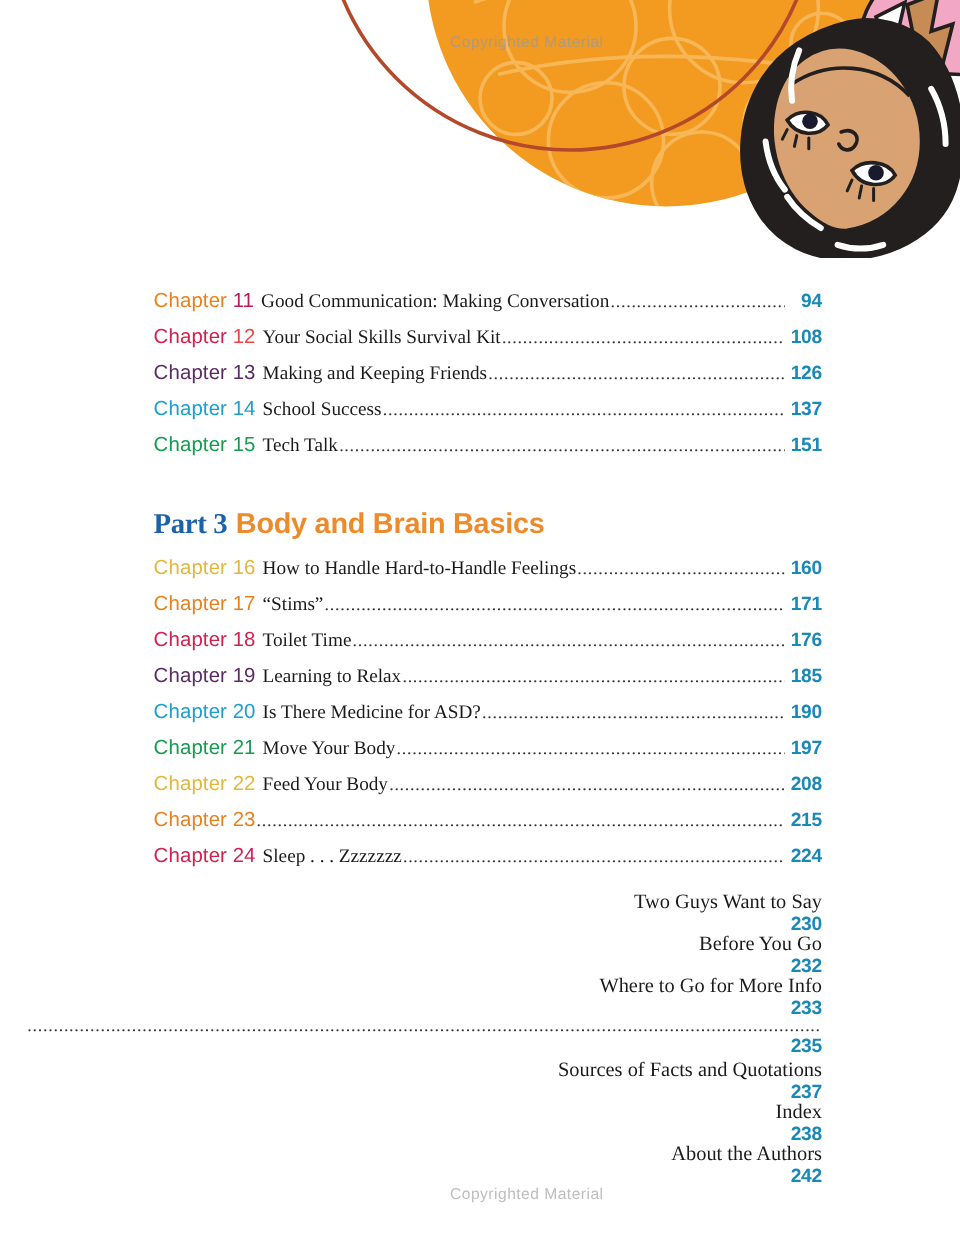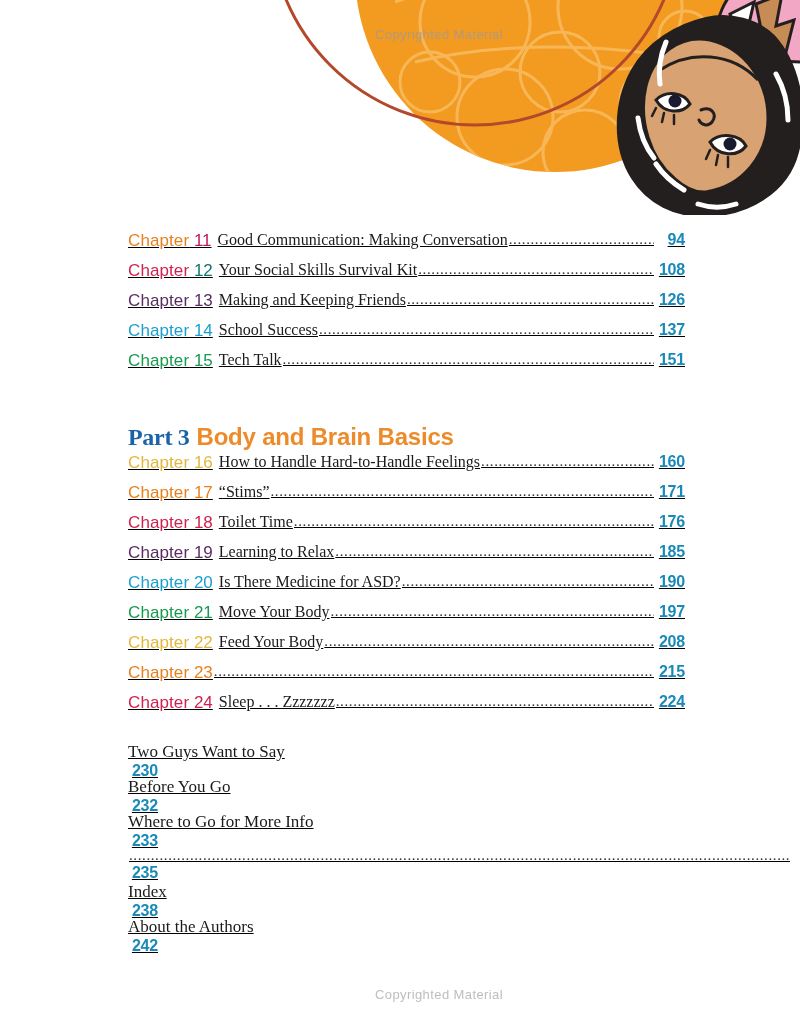--- a/index.html
+++ b/index.html
@@ -81,24 +81,23 @@
 
   
   #toc {
     position: absolute;
     left: 128px;
     top: 231px;
     width: 557px;
   }
   .toc-row {
     display: flex;
-    align-items: flex-start;
+    align-items: flex-end;
     width: 100%;
     height: 30px;
-    text-decoration: underline;
   }
   .chap-label {
     font-family: "Liberation Sans", sans-serif;
     font-size: 17px;
     font-weight: 400;
     white-space: nowrap;
     letter-spacing: 0.1px;
     flex: 0 0 auto;
   }
   .chap-num {
@@ -254,21 +253,21 @@
   <div class="toc-row">
     <span class="chap-label" style="color:#E8801E">Chapter</span>
     <span class="chap-num" style="color:#be185d">&nbsp;11</span>
     <span class="entry-title">Good Communication: Making Conversation</span>
     <span class="leader"></span>
     <span class="page-no">94</span>
   </div>
 
   <div class="toc-row">
     <span class="chap-label" style="color:#D1214F">Chapter</span>
-    <span class="chap-num" style="color:#0f766e">&nbsp;12</span>
+    <span class="chap-num" style="color:#ef4444">&nbsp;12</span>
     <span class="entry-title">Your Social Skills Survival Kit</span>
     <span class="leader"></span>
     <span class="page-no">108</span>
   </div>
 
   <div class="toc-row">
     <span class="chap-label" style="color:#5B2C63">Chapter</span>
     <span class="chap-num" style="color:#5B2C63">&nbsp;13</span>
     <span class="entry-title">Making and Keeping Friends</span>
     <span class="leader"></span>
@@ -382,20 +381,25 @@
   <div class="toc-row back-row">
     <span class="entry-title">Where to Go for More Info</span>
     <span class="leader"></span>
     <span class="page-no">233</span>
   </div>
   <div class="toc-row back-row">
     <span class="leader"></span>
     <span class="page-no">235</span>
   </div>
   <div class="toc-row back-row">
+    <span class="entry-title">Sources of Facts and Quotations</span>
+    <span class="leader"></span>
+    <span class="page-no">237</span>
+  </div>
+  <div class="toc-row back-row">
     <span class="entry-title">Index</span>
     <span class="leader"></span>
     <span class="page-no">238</span>
   </div>
   <div class="toc-row back-row">
     <span class="entry-title">About the Authors</span>
     <span class="leader"></span>
     <span class="page-no">242</span>
   </div>
 </div>

